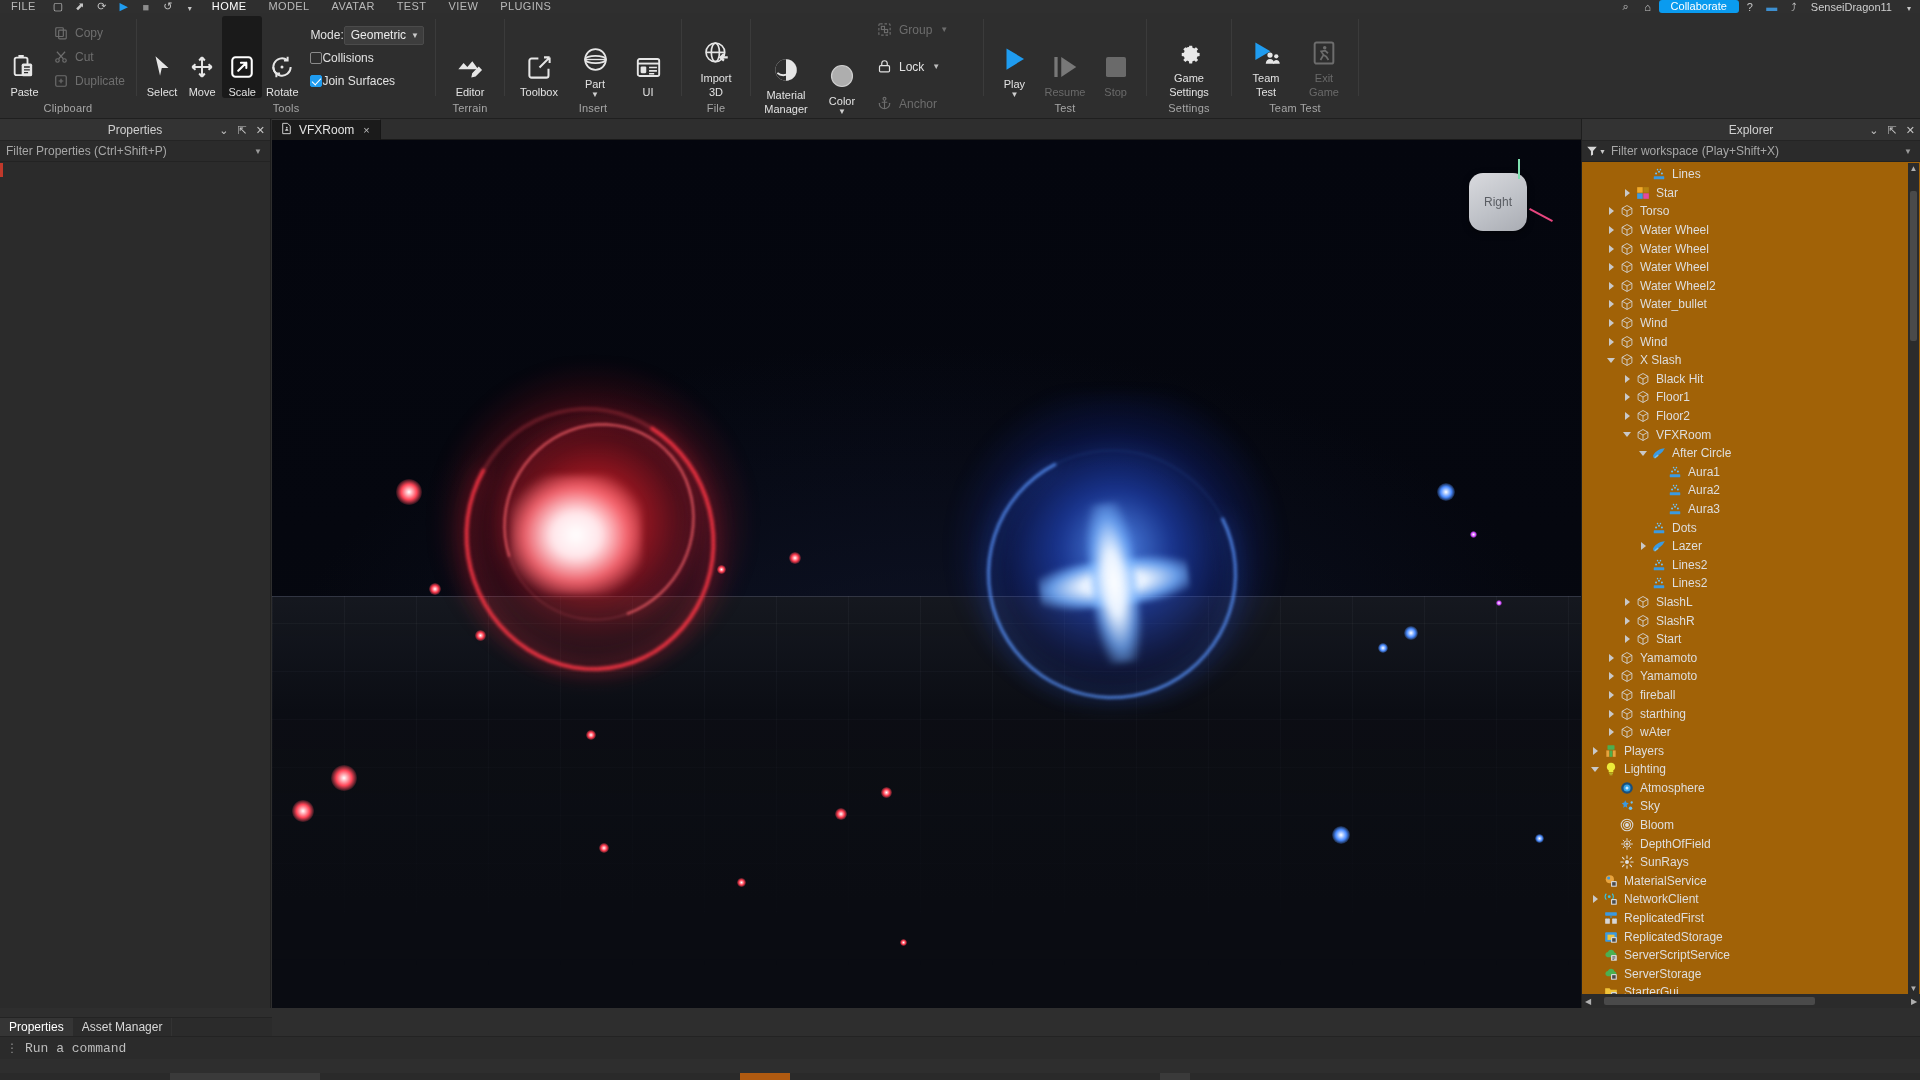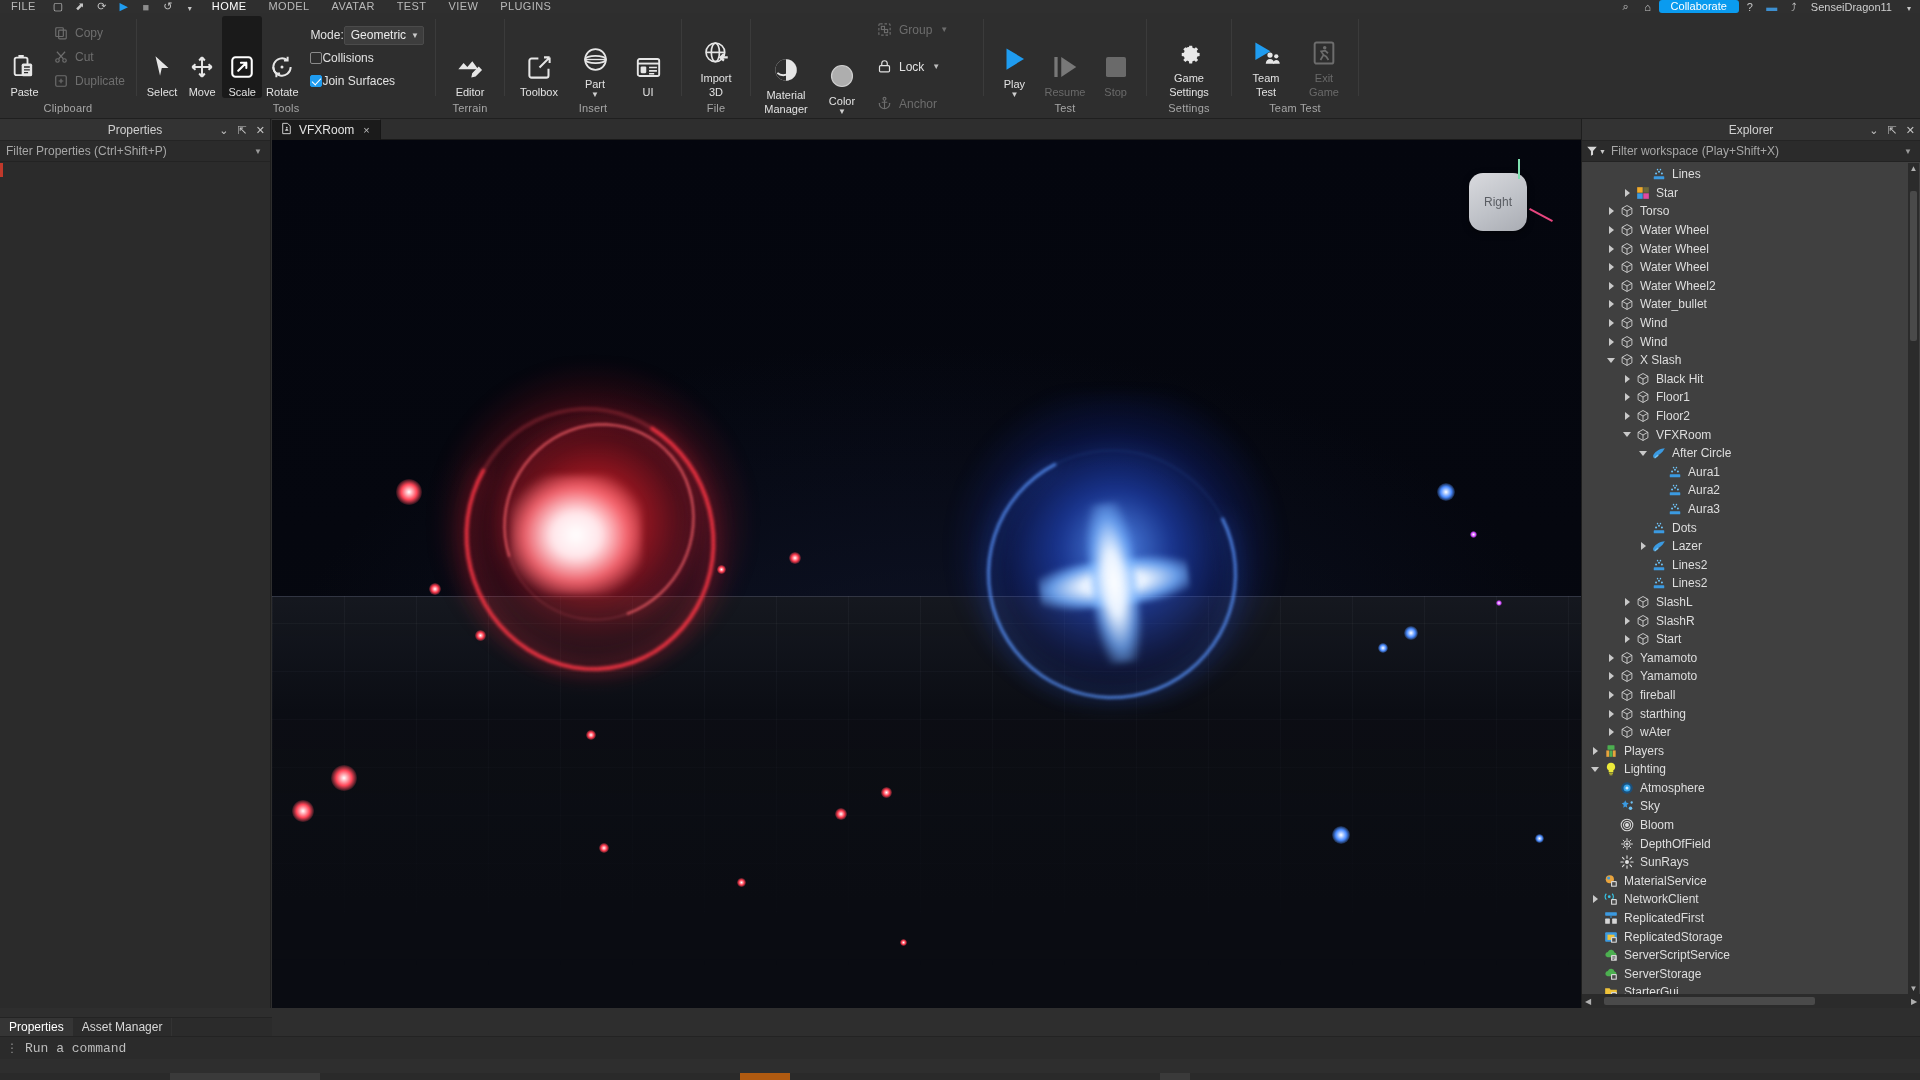--- a/index.html
+++ b/index.html
@@ -216,21 +216,21 @@
     border-radius: 14px; background: linear-gradient(150deg,#d9dade 0%, #bfc2c8 55%, #a9acb3 100%);
     display: flex; align-items: center; justify-content: center;
     font-size: 12px; color: #5a5d63; box-shadow: 0 2px 6px rgba(0,0,0,.5);
   }
   .axisY { position: absolute; right: 61px; top: 19px; width: 2px; height: 20px; background: #7fe0b0; }
   .axisX { position: absolute; right: 27px; top: 74px; width: 26px; height: 2px; background: #e8467f; transform: rotate(28deg); }
 
   
   .panel-exp {
     position: absolute; right: 0; top: 119px; width: 339px; bottom: 72px;
-    background: #404040; border-left: 1px solid #1e1e1e;
+    background: #a16207; border-left: 1px solid #1e1e1e;
   }
   .exp-tree {
     position: absolute; left: 0; right: 0; top: 44px; bottom: 14px;
     overflow: hidden; padding-top: 2px;
   }
   .trow { display: flex; align-items: center; height: 18.6px; font-size: 12px; color: #dedede; white-space: nowrap; }
   .trow .tw { width: 14px; display: flex; align-items: center; justify-content: center; }
   .arrow { width: 0; height: 0; }
   .arrow.closed { border-left: 5px solid #c9c9c9; border-top: 4px solid transparent; border-bottom: 4px solid transparent; }
   .arrow.open { border-top: 5px solid #c9c9c9; border-left: 4px solid transparent; border-right: 4px solid transparent; }

